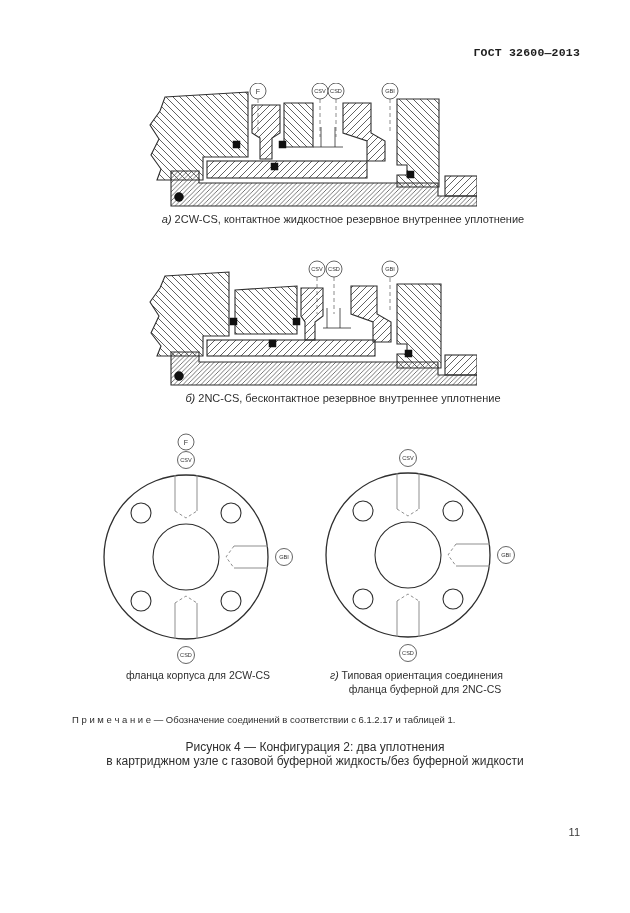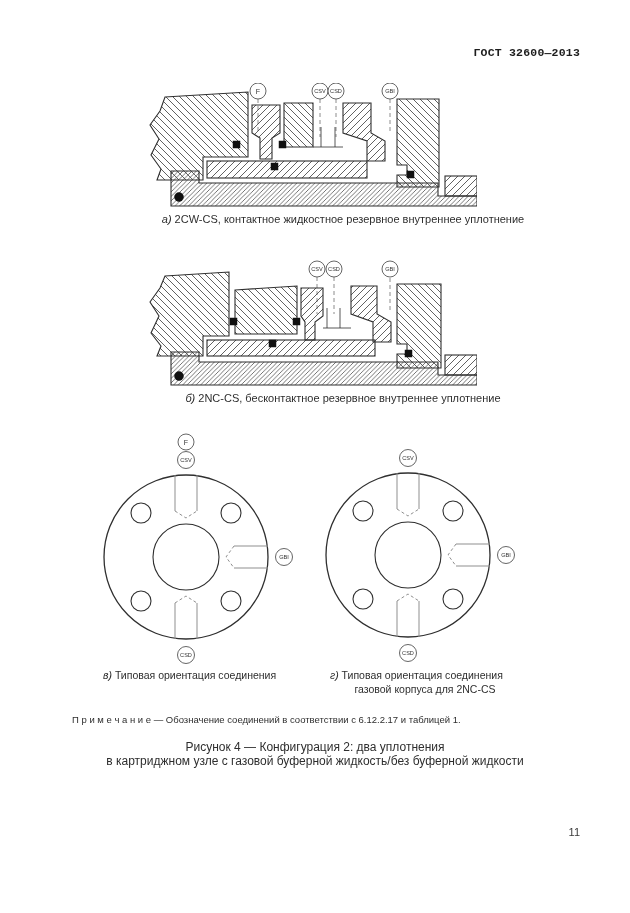--- a/index.html
+++ b/index.html
@@ -196,29 +196,29 @@
       <circle class="lblc" cx="198" cy="128" r="8.5"></circle>
       <text class="lblt" x="198" y="130">GBI</text>
     </g>
     <g>
       <circle class="lblc" cx="100" cy="226" r="8.5"></circle>
       <text class="lblt" x="100" y="228">CSD</text>
     </g>
   </svg>
 
   <div class="abs flange-cap" style="left:103px;top:668px;width:190px;">
-    <div class="l1"><i>в)</i> <span>Типовая ориентация соединения</span></div>
+    <div class="l2">фланца корпуса для 2CW-CS</div>
   </div>
   <div class="abs flange-cap" style="left:330px;top:668px;width:190px;">
     <div class="l1"><i>г)</i> <span>Типовая ориентация соединения</span></div>
-    <div class="l2">газовой корпуса для 2NC-CS</div>
+    <div class="l2">фланца буферной для 2NC-CS</div>
   </div>
 
   <div class="abs note" style="left:72px;top:714px;width:480px;">
-    <span>П р и м е ч а н и е</span> <span>— Обозначение соединений в соответствии с 6.12.2.17 и таблицей 1.</span>
+    <span>П р и м е ч а н и е</span> <span>— Обозначение соединений в соответствии с 6.1.2.17 и таблицей 1.</span>
   </div>
 
   <div class="abs figcap" style="left:0;top:740px;">
     <div>Рисунок 4 — Конфигурация 2: два уплотнения</div>
     <div>в картриджном узле с газовой буферной жидкость/без буферной жидкости</div>
   </div>
 
   <div class="abs pagenum" style="right:50px;top:826px;">11</div>
 
 </div>

